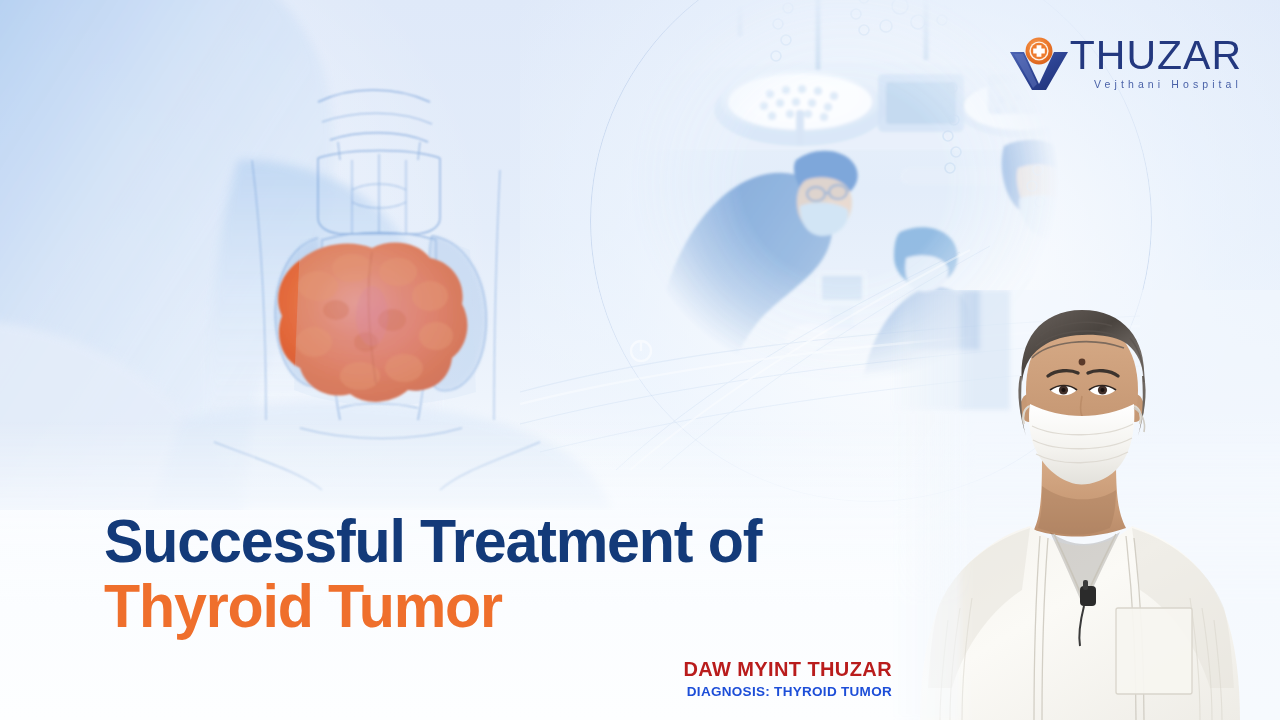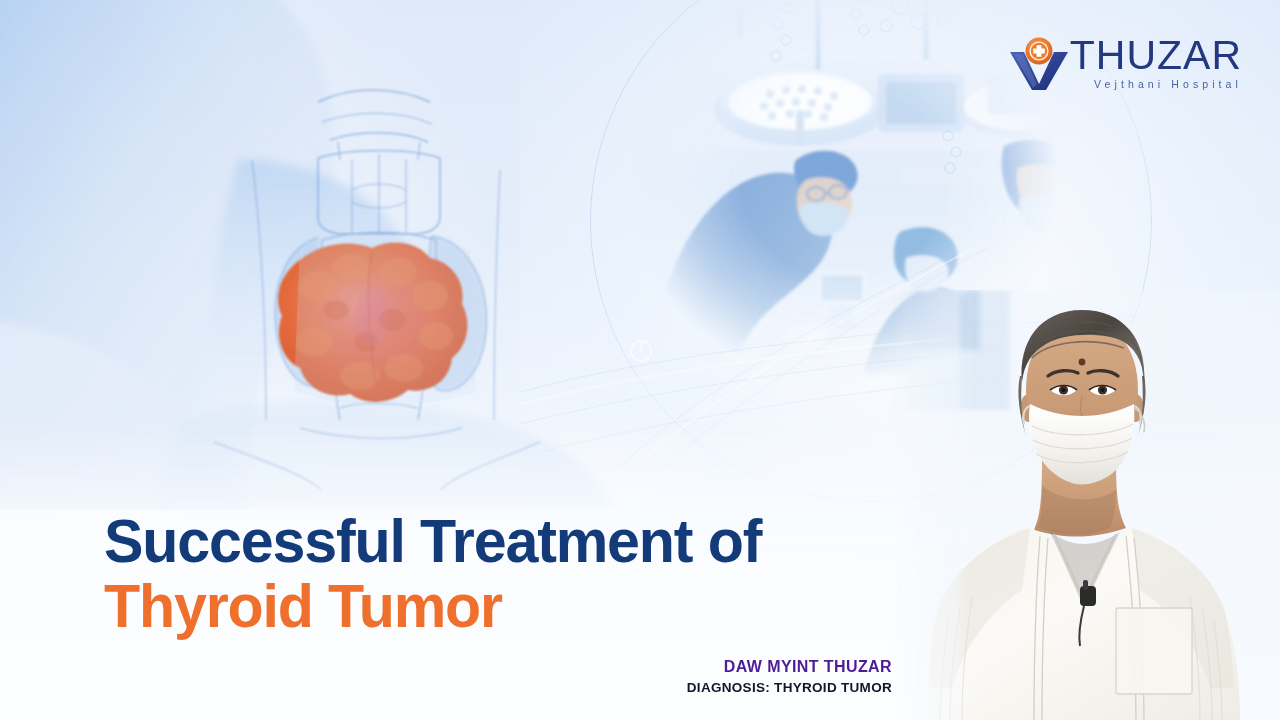--- a/index.html
+++ b/index.html
@@ -94,25 +94,25 @@
     margin:0;white-space:nowrap;
     transform:scaleX(.97);transform-origin:left center;
   }
   .h-line1{font-size:61px;color:#133a79;}
   .h-line2{font-size:61px;color:#ef6f2c;margin-top:6px;}
 
   .credit{
     position:absolute;left:0;top:146px;width:788px;text-align:right;
   }
   .credit-name{
-    font-size:16px;font-weight:bold;color:#4c1d95;letter-spacing:.4px;
+    font-size:20px;font-weight:bold;color:#b91c1c;letter-spacing:.4px;
     line-height:1.1;margin:0;
   }
   .credit-diag{
-    font-size:13.5px;font-weight:bold;color:#0f172a;letter-spacing:.3px;
+    font-size:13.5px;font-weight:bold;color:#1d4ed8;letter-spacing:.3px;
     margin:4px 0 0 0;
   }
 </style>
 </head>
 <body>
 
 <div class="stage">
 
   <div class="bg-base"></div>
   <div class="bg-glowL"></div>

